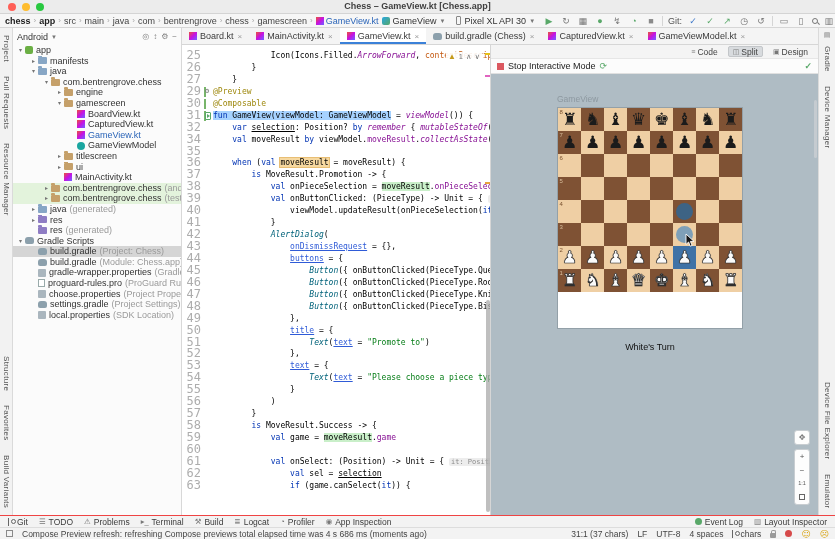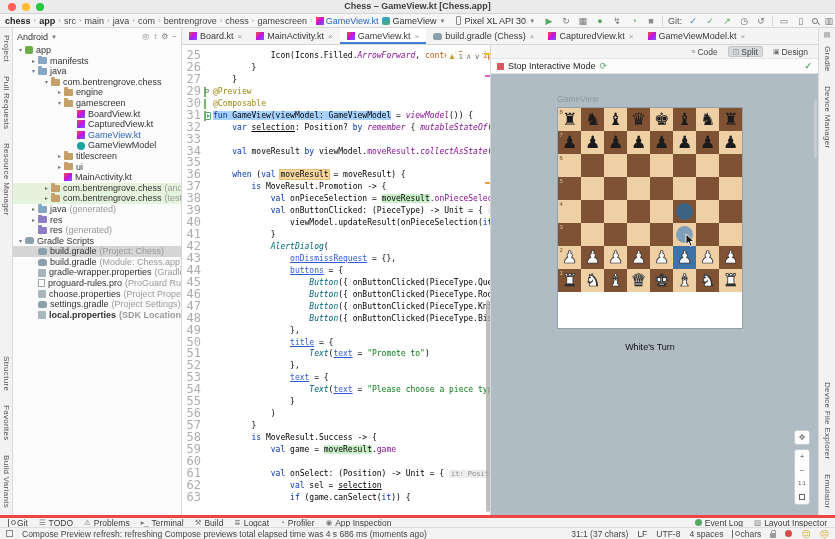--- a/index.html
+++ b/index.html
@@ -111,21 +111,21 @@
   .turn { position:absolute; left:66px; top:268px; width:186px; text-align:center; font-size:9px; color:#111; }
   .cursor { position:absolute; z-index:5; }
   .handbtn { position:absolute; right:8px; top:356px; width:16px; height:15px; background:#FDFDFD; border:1px solid #C8CDD1; border-radius:3px; text-align:center; line-height:14px; font-size:8px; color:#777; }
   .zbox { position:absolute; right:8px; top:375px; width:16px; height:56px; background:#FDFDFD; border:1px solid #C8CDD1; border-radius:3px; display:flex; flex-direction:column; }
   .zbtn { flex:1; text-align:center; font-size:8px; color:#555; line-height:13px; }
   .zbtn.small { font-size:5.5px; }
   .fitbox { display:inline-block; width:6px; height:6px; border:1px solid #666; margin-top:3px; }
   .pscroll { position:absolute; right:1px; top:26px; width:3px; height:58px; background:#C5CBD0; border-radius:2px; }
 
   
-  .toolsbar { position:absolute; left:0; right:0; bottom:12px; height:12px; background:#F3F3F3; border-top:3px solid #ef4444; display:flex; align-items:center; gap:11px; padding:0 8px; font-size:8.5px; color:#3B3B3B; white-space:nowrap; }
+  .toolsbar { position:absolute; left:0; right:0; bottom:12px; height:12px; background:#F3F3F3; border-top:1px solid #ef4444; display:flex; align-items:center; gap:11px; padding:0 8px; font-size:8.5px; color:#3B3B3B; white-space:nowrap; }
   .toolitem { display:flex; align-items:center; gap:3px; }
   .toolitem .ti { font-size:7.5px; color:#787878; }
   .tright { margin-left:auto; display:flex; gap:11px; }
   .evdot { width:7px; height:7px; border-radius:50%; background:#59A869; display:inline-block; }
   .statusbar { position:absolute; left:0; right:0; bottom:0; height:12px; background:#F3F3F3; border-top:1px solid #DDD; display:flex; align-items:center; gap:9px; padding:0 6px; font-size:8.5px; color:#444; white-space:nowrap; }
   .sb-ico { width:7px; height:7px; border:1px solid #8A8A8A; display:inline-block; flex:none; }
   .sright { margin-left:auto; display:flex; align-items:center; gap:9px; }
   .branch { display:flex; align-items:center; gap:2px; }
   .br-ic { width:6px; height:8px; border-left:1px solid #666; position:relative; display:inline-block; }
   .br-ic:after { content:''; position:absolute; left:2px; top:1px; width:3px; height:3px; border:1px solid #666; border-radius:50%; }
@@ -356,21 +356,21 @@
           <span class="tico ic-prop"></span>
           <span class="tlabel">choose.properties</span>
           <span class="tmeta">(Project Properties)</span>
         </div>
         <div class="trow" style="padding-left: 16px;">
           <span class="tchev"></span>
           <span class="tico ic-gradle"></span>
           <span class="tlabel">settings.gradle</span>
           <span class="tmeta">(Project Settings)</span>
         </div>
-        <div class="trow" style="padding-left: 16px; font-weight: bold;">
+        <div class="trow" style="padding-left: 16px;">
           <span class="tchev"></span>
           <span class="tico ic-prop"></span>
           <span class="tlabel">local.properties</span>
           <span class="tmeta">(SDK Location)</span>
         </div>
       </div>
   </div>
 
   <div class="tabsbar" id="tabsbar">
       <div class="tab">
@@ -442,25 +442,20 @@
           <span class="gico">
             <span class="vcsbar"></span>
             <span class="gut-run"></span>
           </span>
           <span class="ctext"><span class="kw selb">fun </span><span class="selb">GameView(viewModel: GameViewModel</span><span> = </span><span class="sfn">viewModel</span><span>()) {</span></span>
         </div>
         <div class="codeline">
           <span class="gnum">32</span>
           <span class="gico"></span>
           <span class="ctext"><span>    </span><span class="kw">var </span><span class="und">selection</span><span>: Position? </span><span class="kw">by </span><span class="sfn">remember</span><span> { </span><span class="sfn">mutableStateOf</span><span>(</span></span>
-        </div>
-        <div class="codeline">
-          <span class="gnum">33</span>
-          <span class="gico"></span>
-          <span class="ctext"></span>
         </div>
         <div class="codeline">
           <span class="gnum">34</span>
           <span class="gico"></span>
           <span class="ctext"><span>    </span><span class="kw">val </span><span>moveResult </span><span class="kw">by </span><span>viewModel.</span><span class="prop">moveResult</span><span>.</span><span class="sfn">collectAsState</span><span>(</span></span>
         </div>
         <div class="codeline">
           <span class="gnum">35</span>
           <span class="gico"></span>
           <span class="ctext"></span>

